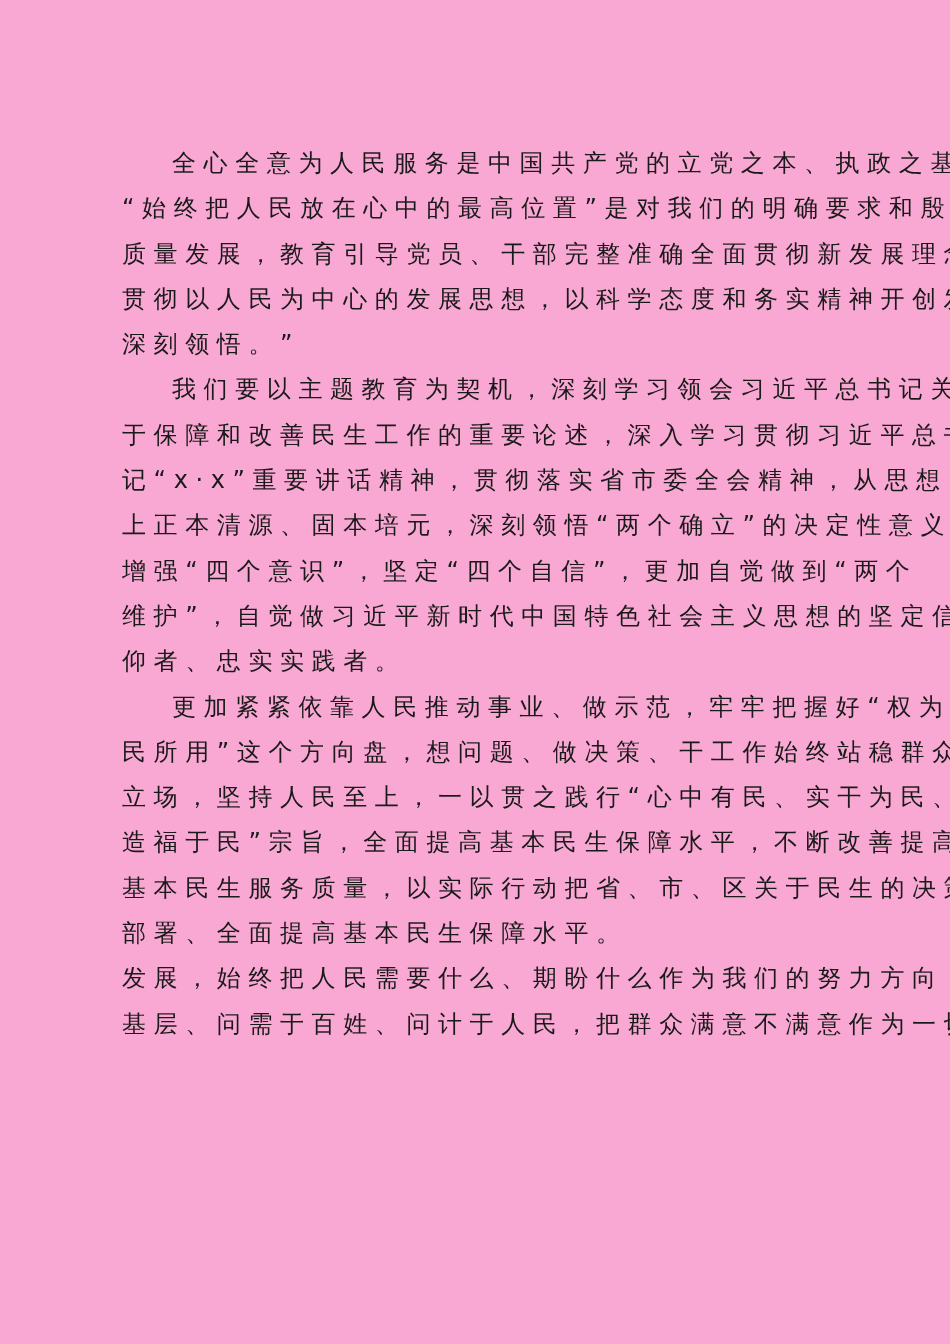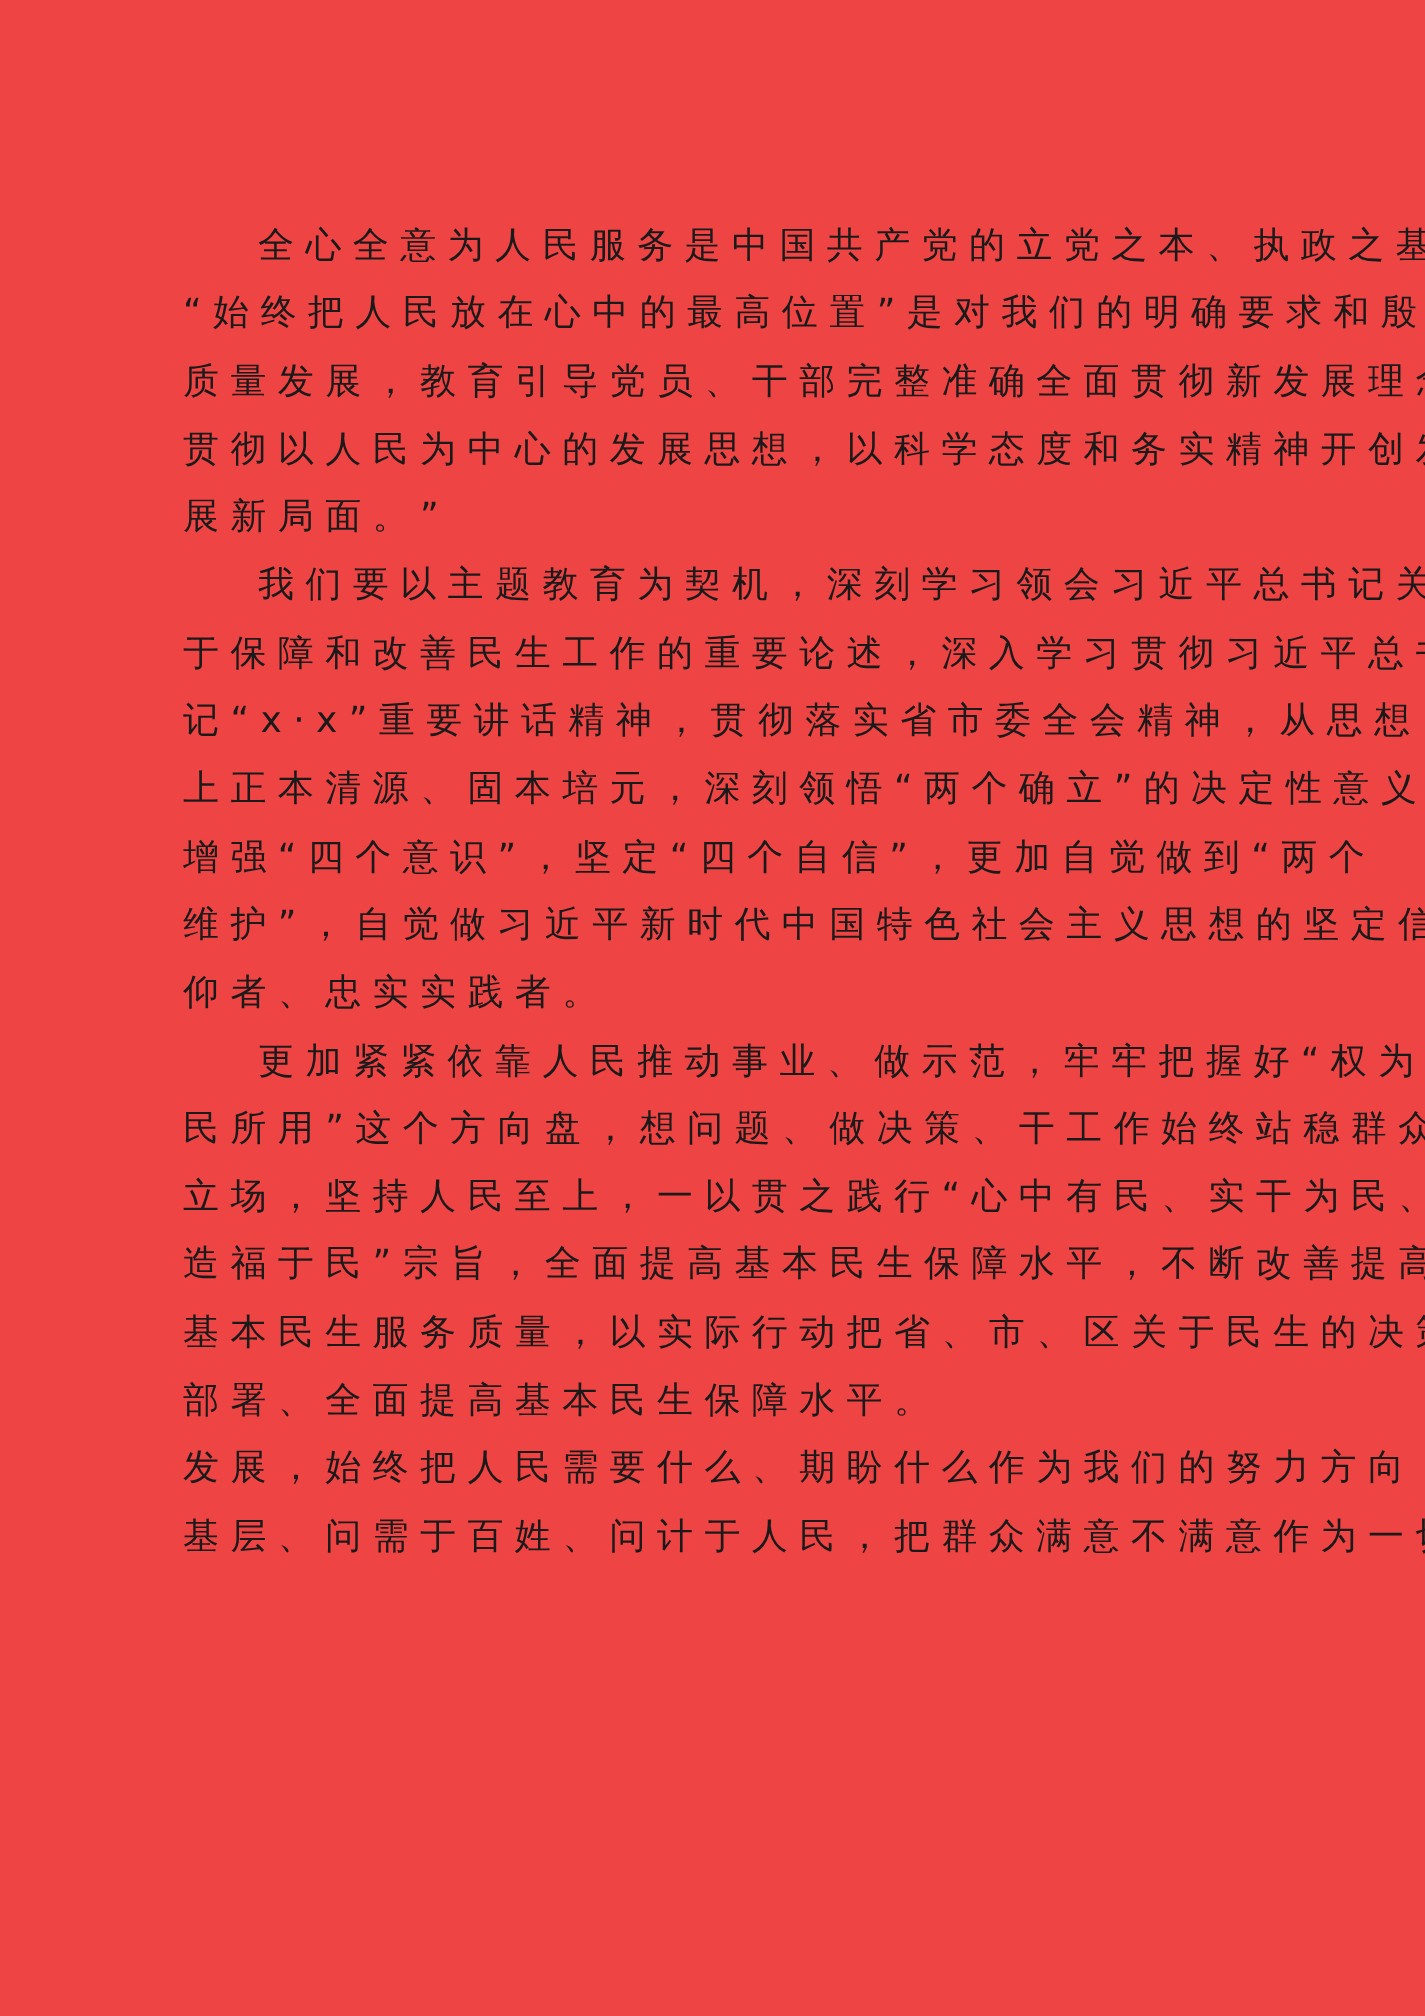--- a/index.html
+++ b/index.html
@@ -1,19 +1,19 @@
 <!DOCTYPE html>
 <html><head>
 <meta charset="utf-8">
 <style>
   html, body { margin: 0; padding: 0; background: #ffffff; }
   body { width: 950px; height: 1344px; position: relative; overflow: hidden; }
   .page {
     position: absolute; left: 0; top: 0; width: 950px; height: 1344px;
-    background: #ef4444;
+    background: #f9a8d4;
   }
   .content {
     position: absolute; left: 122px; top: 143px; width: 706px;
   }
   .line {
     height: 45.3px; line-height: 40px;
     font-family: "DejaVu Sans", sans-serif;
     font-size: 24px;
     color: #1a1a1a;
     white-space: nowrap;
@@ -25,21 +25,21 @@
 <body>
 
 <div class="page">
   <div class="content">
 
     <div>
       <div class="line indent">全心全意为人民服务是中国共产党的立党之本、执政之基</div>
       <div class="line">“始终把人民放在心中的最高位置”是对我们的明确要求和殷</div>
       <div class="line">质量发展，教育引导党员、干部完整准确全面贯彻新发展理念，</div>
       <div class="line">贯彻以人民为中心的发展思想，以科学态度和务实精神开创发</div>
-      <div class="line">展新局面。”</div>
+      <div class="line">深刻领悟。”</div>
     </div>
 
     <div>
       <div class="line indent">我们要以主题教育为契机，深刻学习领会习近平总书记关</div>
       <div class="line">于保障和改善民生工作的重要论述，深入学习贯彻习近平总书</div>
       <div class="line">记“x·x”重要讲话精神，贯彻落实省市委全会精神，从思想</div>
       <div class="line">上正本清源、固本培元，深刻领悟“两个确立”的决定性意义，</div>
       <div class="line">增强“四个意识”，坚定“四个自信”，更加自觉做到“两个</div>
       <div class="line">维护”，自觉做习近平新时代中国特色社会主义思想的坚定信</div>
       <div class="line">仰者、忠实实践者。</div>

